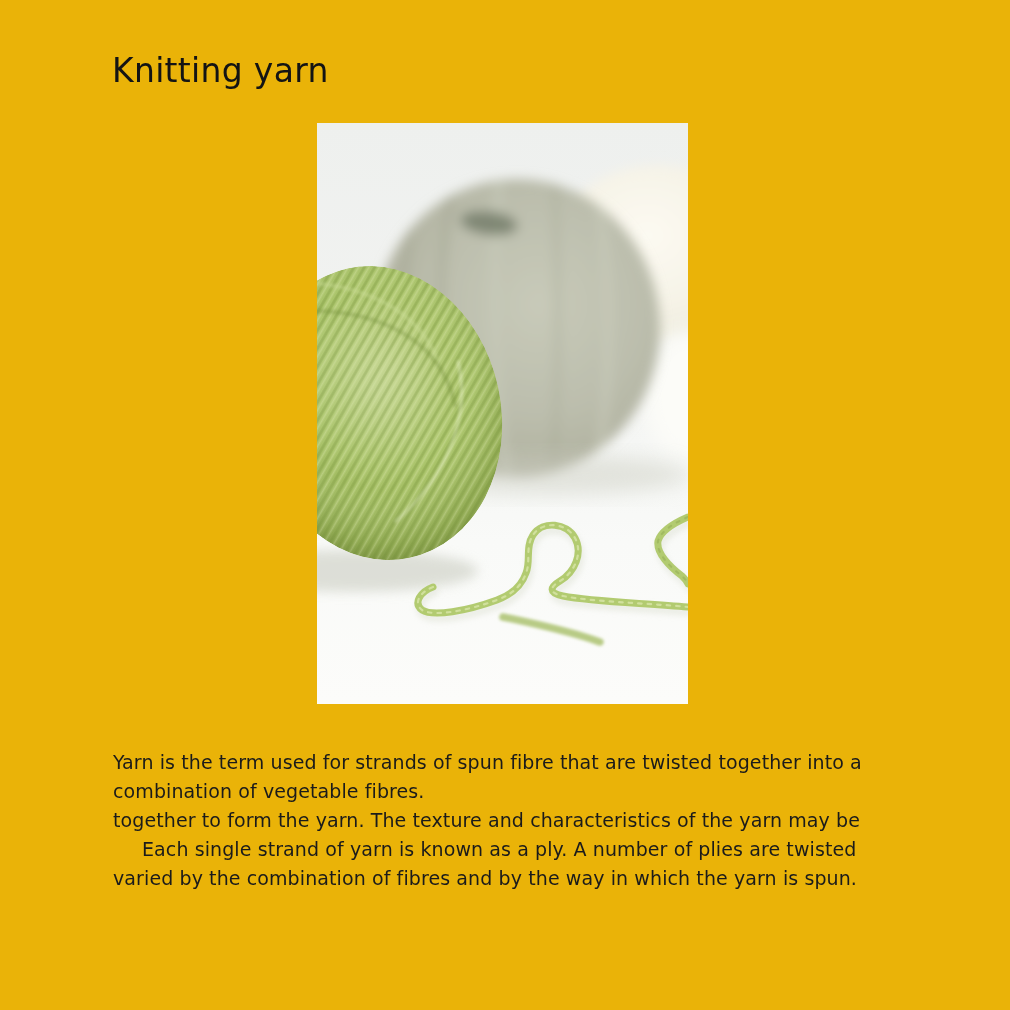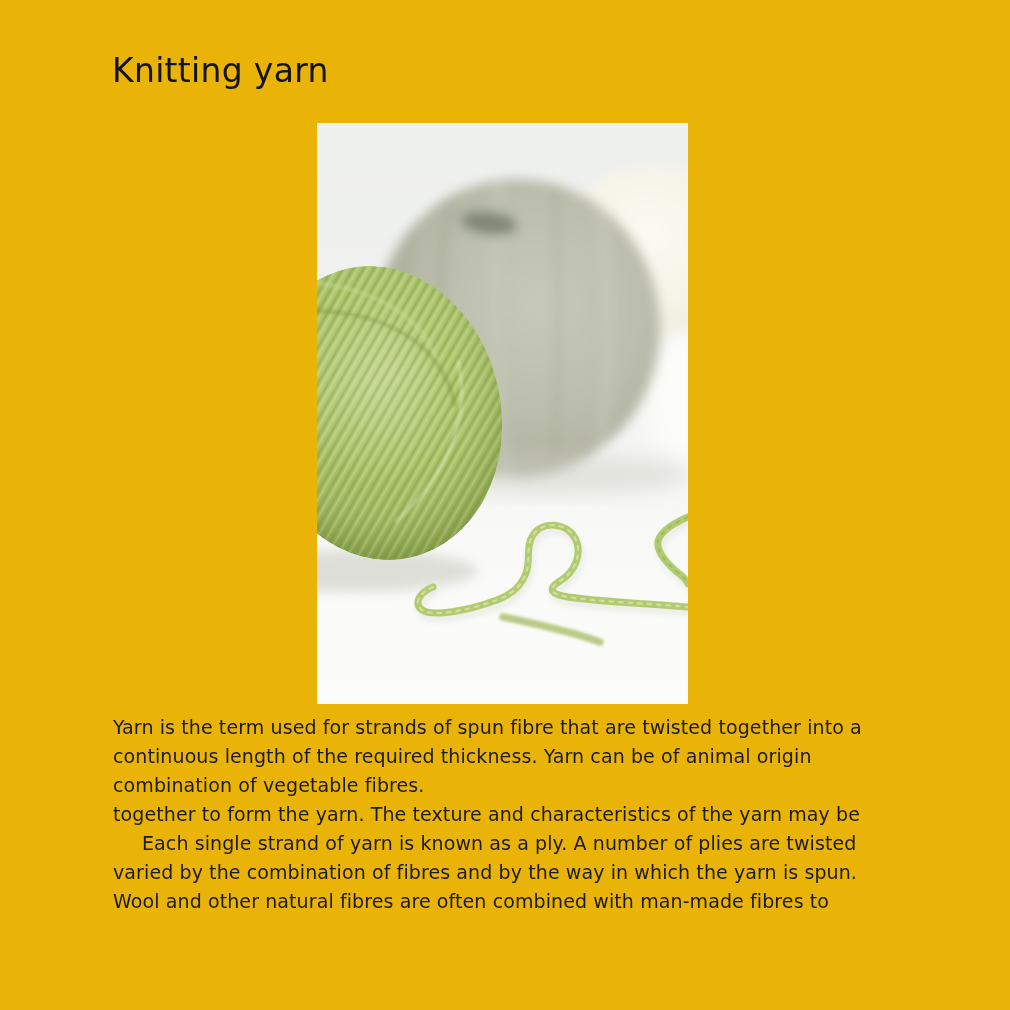--- a/index.html
+++ b/index.html
@@ -28,21 +28,21 @@
   }
   .photo {
     position: absolute;
     left: 317px; top: 123px;
     width: 371px; height: 581px;
     margin: 0;
   }
   .photo svg { display: block; width: 100%; height: 100%; }
   .body-text {
     position: absolute;
-    left: 113px; top: 713px;
+    left: 113px; top: 748px;
     font-size: 19px;
     line-height: 29px;
     letter-spacing: 0.1px;
     color: #1b1b1b;
   }
   .line { white-space: nowrap; height: 29px; }
   .indent { padding-left: 29px; }
 </style>
 </head>
 <body>
@@ -146,24 +146,22 @@
         <path stroke="#d6e4a4" stroke-width="2.2" stroke-dasharray="3.5 6" opacity="0.85" d="M 116 464 C 103 469 96 480 105 487 C 116 494 150 488 180 477 C 196 471 205 462 209 450 C 214 438 208 424 216 412 C 226 397 250 400 258 415 C 266 430 258 449 243 458 C 233 464 231 470 246 473 C 276 479 330 480 371 484"></path>
         <path stroke="#8fa952" stroke-width="2" stroke-dasharray="3 6.5" opacity="0.5" d="M 371 394 C 357 400 344 408 341 418 C 339 430 353 444 365 453 C 368 456 370 458 371 461"></path>
         <path stroke="#b8cb85" stroke-width="7.5" filter="url(#b2)" d="M 186 494 C 215 500 248 508 268 514 C 275 516 280 518 283 519"></path>
       </g>
     </svg>
   </figure>
 
   <div class="body-text">
     <div>
       <div class="line">Yarn is the term used for strands of spun fibre that are twisted together into a</div>
-      <div class="line">continuous length of the required thickness. Yarn can be of animal origin</div>
       <div class="line">combination of vegetable fibres.</div>
     </div>
     <div>
       <div class="line">together to form the yarn. The texture and characteristics of the yarn may be</div>
       <div class="line indent">Each single strand of yarn is known as a ply. A number of plies are twisted</div>
       <div class="line">varied by the combination of fibres and by the way in which the yarn is spun.</div>
-      <div class="line">Wool and other natural fibres are often combined with man-made fibres to</div>
     </div>
   </div>
 
 </div>
 
 </body></html>

